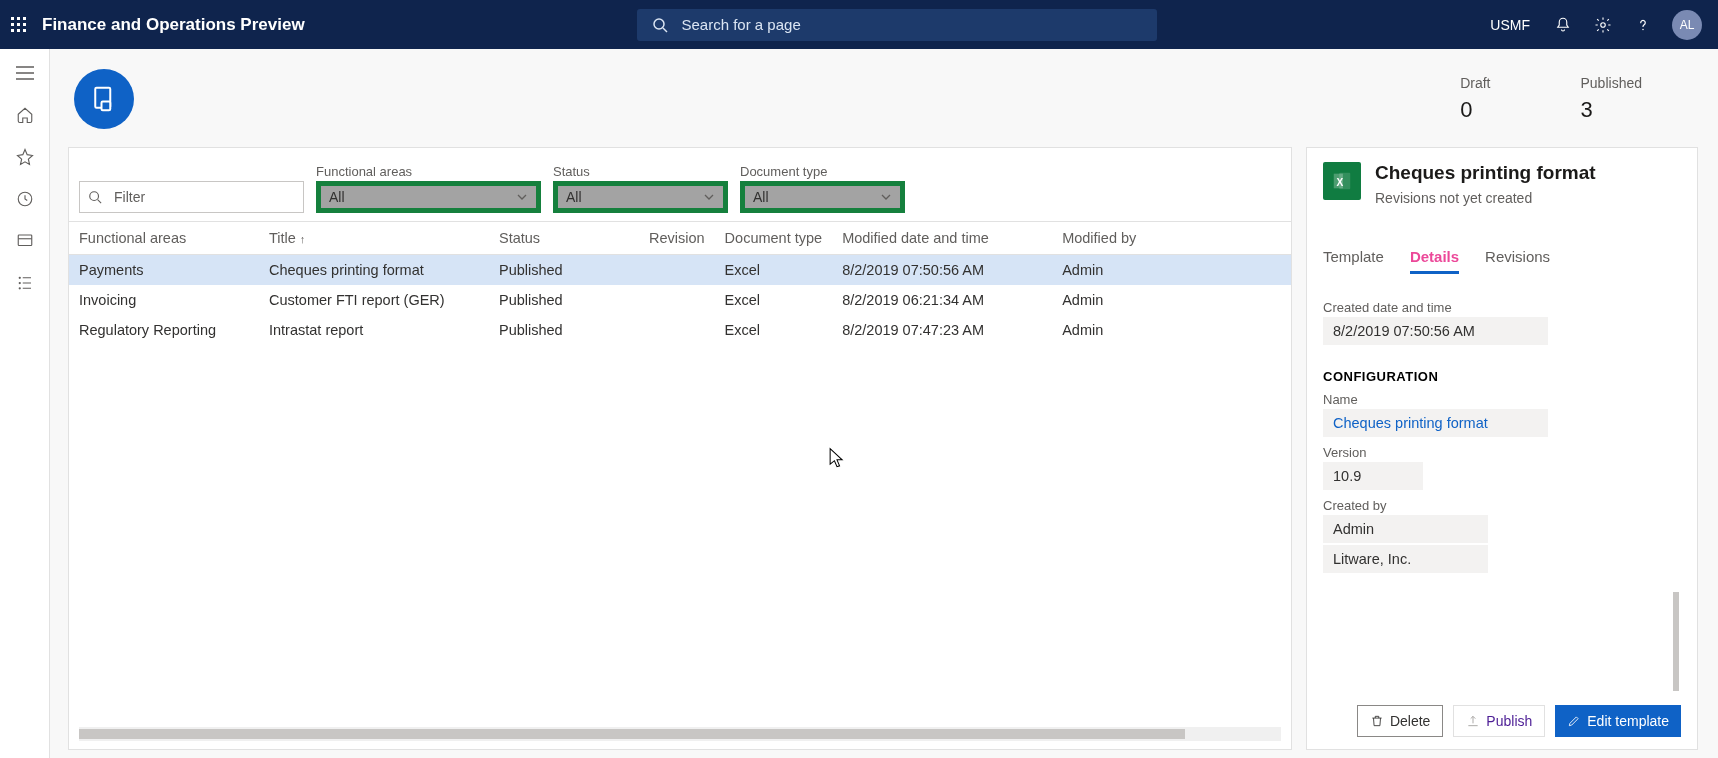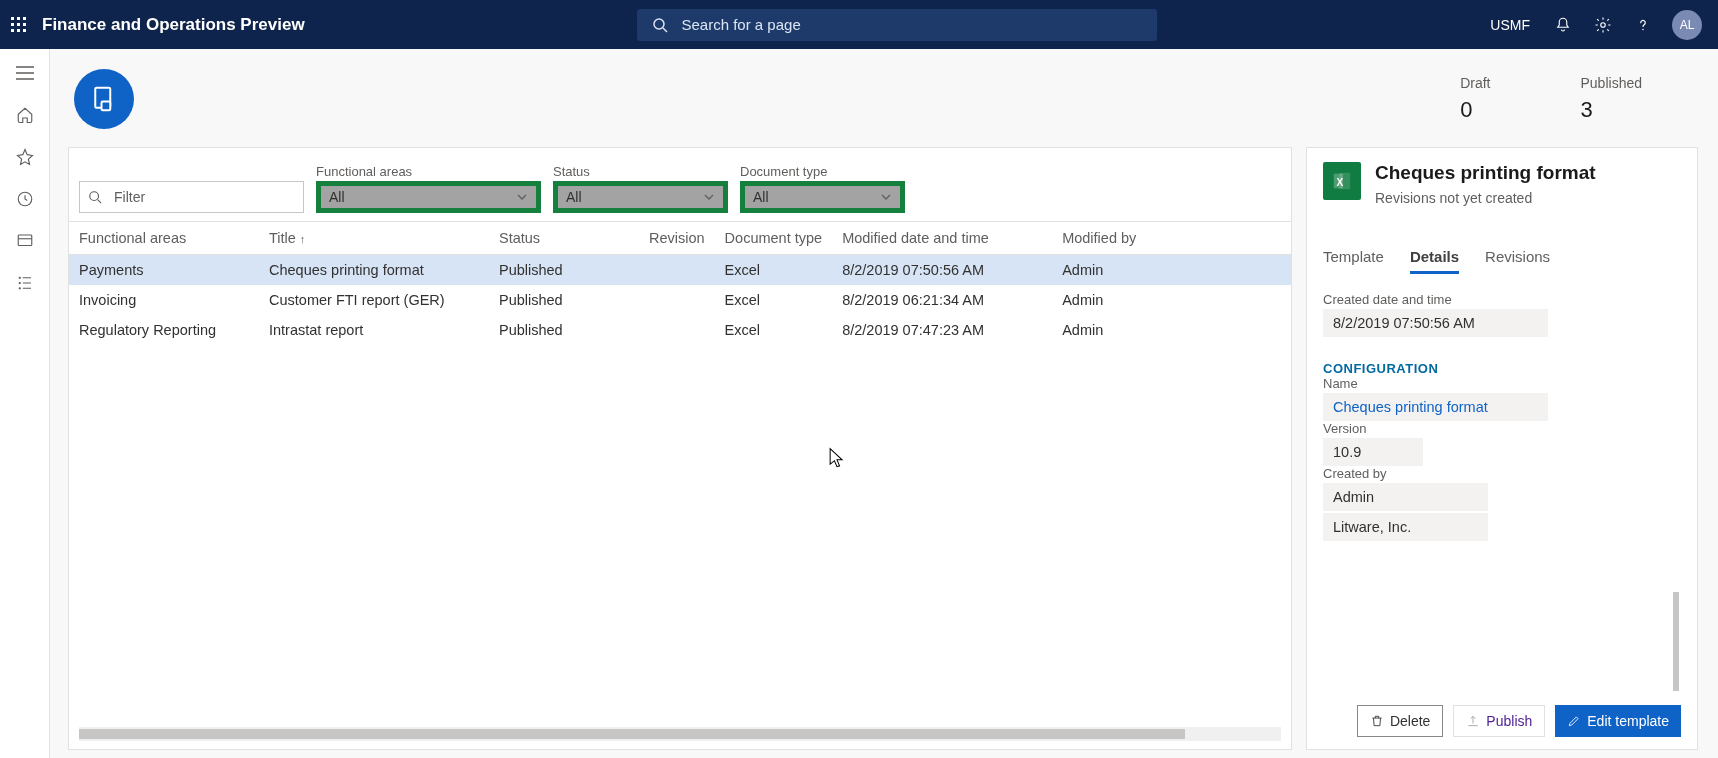--- a/index.html
+++ b/index.html
@@ -218,53 +218,53 @@
     width: 38px; height: 38px;
     background: #107c41;
     display:flex; align-items:center; justify-content:center;
     border-radius: 2px;
   }
   .detail-title { font-size: 19px; font-weight:600; color:#1b1a19; }
   .detail-sub { font-size: 14px; color:#605e5c; margin-top: 6px;}
 
   .tabs { display:flex; gap:26px; border-bottom: none; margin-top: 34px; font-size:15px;}
   .tab-item { color:#605e5c; padding-bottom:6px; }
-  .tab-active { color:#404040; font-weight:600; border-bottom: 3px solid #0f62c6;}
+  .tab-active { color:#ec4899; font-weight:600; border-bottom: 3px solid #0f62c6;}
 
   .detail-body {
     flex:1; overflow-y:auto; position:relative; margin-top: 18px;
     padding-right: 8px;
   }
   .detail-scrollbar {
     position: absolute;
     right: 2px;
     top: 300px;
     width: 6px;
     height: 160px;
     background: #c8c6c4;
   }
 
-  .field-label { font-size:13px; color:#605e5c; margin-top: 0; }
+  .field-label { font-size:13px; color:#605e5c; margin-top: 8px; }
   .field-value {
     background: #f3f2f1;
     padding: 6px 10px;
     font-size: 14.5px;
     margin-top: 2px;
     width: 225px;
   }
   .field-value.link { color:#0f62c6; }
   .field-value.narrow { width: 100px; }
   .field-value.med { width: 165px; }
 
   .section-head {
     font-size: 13px;
     font-weight: 600;
     letter-spacing: 0.5px;
     margin-top: 24px;
-    color:#0369a1;
+    color:#000000;
   }
 
   .detail-actions {
     display:flex; justify-content: flex-end; gap: 10px; padding-top: 14px;
     align-items:center;
   }
   .btn {
     height: 32px;
     padding: 0 12px;
     display:flex; align-items:center; gap:6px;

